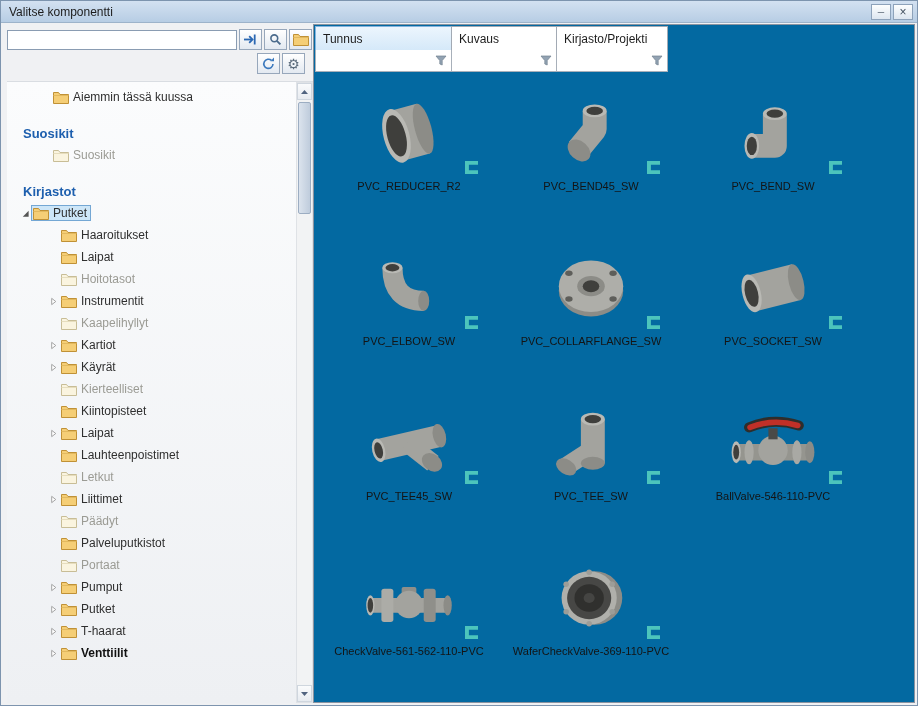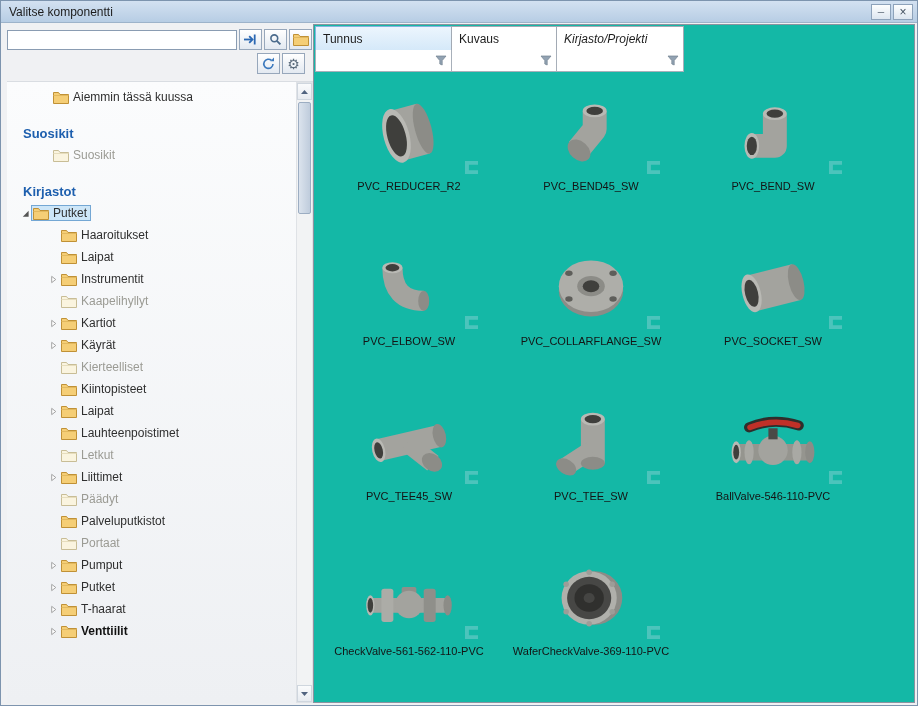--- a/index.html
+++ b/index.html
@@ -51,32 +51,32 @@
   .vscroll { width:17px; flex:0 0 17px; background:#f2f3f4; border:1px solid #dfe2e6;
              display:flex; flex-direction:column; }
   .sbtn { height:17px; flex:0 0 17px; background:linear-gradient(#fafbfc,#e7ebf0);
           border:1px solid #cfd6de; display:flex; align-items:center; justify-content:center; }
   .strack { flex:1; position:relative; }
   .sthumb { position:absolute; top:2px; left:1px; right:1px; height:112px;
             background:linear-gradient(90deg,#dbe3ed,#bfccdc); border:1px solid #9cadc2;
             border-radius:2px; }
 
   
-  .right { flex:1; background:#14b8a6; border:1px solid #8a93a0; margin:1px 2px 2px 0;
+  .right { flex:1; background:#0369a1; border:1px solid #8a93a0; margin:1px 2px 2px 0;
            position:relative; overflow:hidden; }
   .col-headers { display:flex; position:absolute; top:1px; left:1px; }
   .col-hdr { height:25px; border:1px solid #a2aab4; background:#fff; font-size:12px;
              color:#1d1d1d; display:flex; align-items:center; padding:0 7px;
              margin-right:-1px; cursor:default; }
   .col-hdr.active { background:linear-gradient(#ecf5fd,#d5e9f9); border-color:#85b4de; }
   .filter-row { display:flex; position:absolute; top:25px; left:1px; }
   .filter-cell { height:22px; border:1px solid #a8b0ba; border-top:none; background:#fff;
                  display:flex; align-items:center; justify-content:flex-end;
                  padding:0 4px; margin-right:-1px; }
-  .c0 { width:137px; } .c1 { width:106px; } .c2 { width:128px;font-style:italic; }
+  .c0 { width:137px; } .c1 { width:106px; } .c2 { width:112px; }
 
   .items { position:absolute; top:58px; left:4px; right:2px; bottom:2px;
            display:grid; grid-template-columns:repeat(3,182px); grid-auto-rows:155px; }
   .item { position:relative; display:flex; flex-direction:column; align-items:center;
           padding-top:4px; cursor:default; }
   .item svg.preview { width:120px; height:92px; }
   .ilabel { font-size:11px; color:#141414; margin-top:1px; white-space:nowrap; }
   .badge { position:absolute; right:22px; top:78px; width:13px; height:13px; line-height:0; }
 </style>
 </head>
@@ -185,20 +185,30 @@
               <span class="chev"></span>
               <span class="node">
                 <svg width="16" height="13" viewBox="0 0 16 13">
      <path d="M0.5 1.5h5l1.5 2h8.5v9h-15z" fill="#f5ce76" stroke="#c09136"></path>
      <path d="M0.5 4.5h15" stroke="#e2b95f"></path>
    </svg>
                 <span class="tlabel">Laipat</span>
               </span>
             </div>
             <div class="trow" style="padding-left: 40px;">
+              <span class="chev"></span>
+              <span class="node">
+                <svg width="16" height="13" viewBox="0 0 16 13">
+     <path d="M0.5 1.5h5l1.5 2h8.5v9h-15z" fill="#faf4df" stroke="#c8bd96"></path>
+     <path d="M0.5 4.5h15" stroke="#e6ddbd"></path>
+   </svg>
+                <span class="tlabel pale">Hoitotasot</span>
+              </span>
+            </div>
+            <div class="trow" style="padding-left: 40px;">
               <span class="chev">
                 <svg width="9" height="9" viewBox="0 0 10 10">
                   <path d="M3 1.5 7.5 5 3 8.5Z" fill="#fff" stroke="#9a9a9a"></path>
                 </svg>
               </span>
               <span class="node">
                 <svg width="16" height="13" viewBox="0 0 16 13">
      <path d="M0.5 1.5h5l1.5 2h8.5v9h-15z" fill="#f5ce76" stroke="#c09136"></path>
      <path d="M0.5 4.5h15" stroke="#e2b95f"></path>
    </svg>

